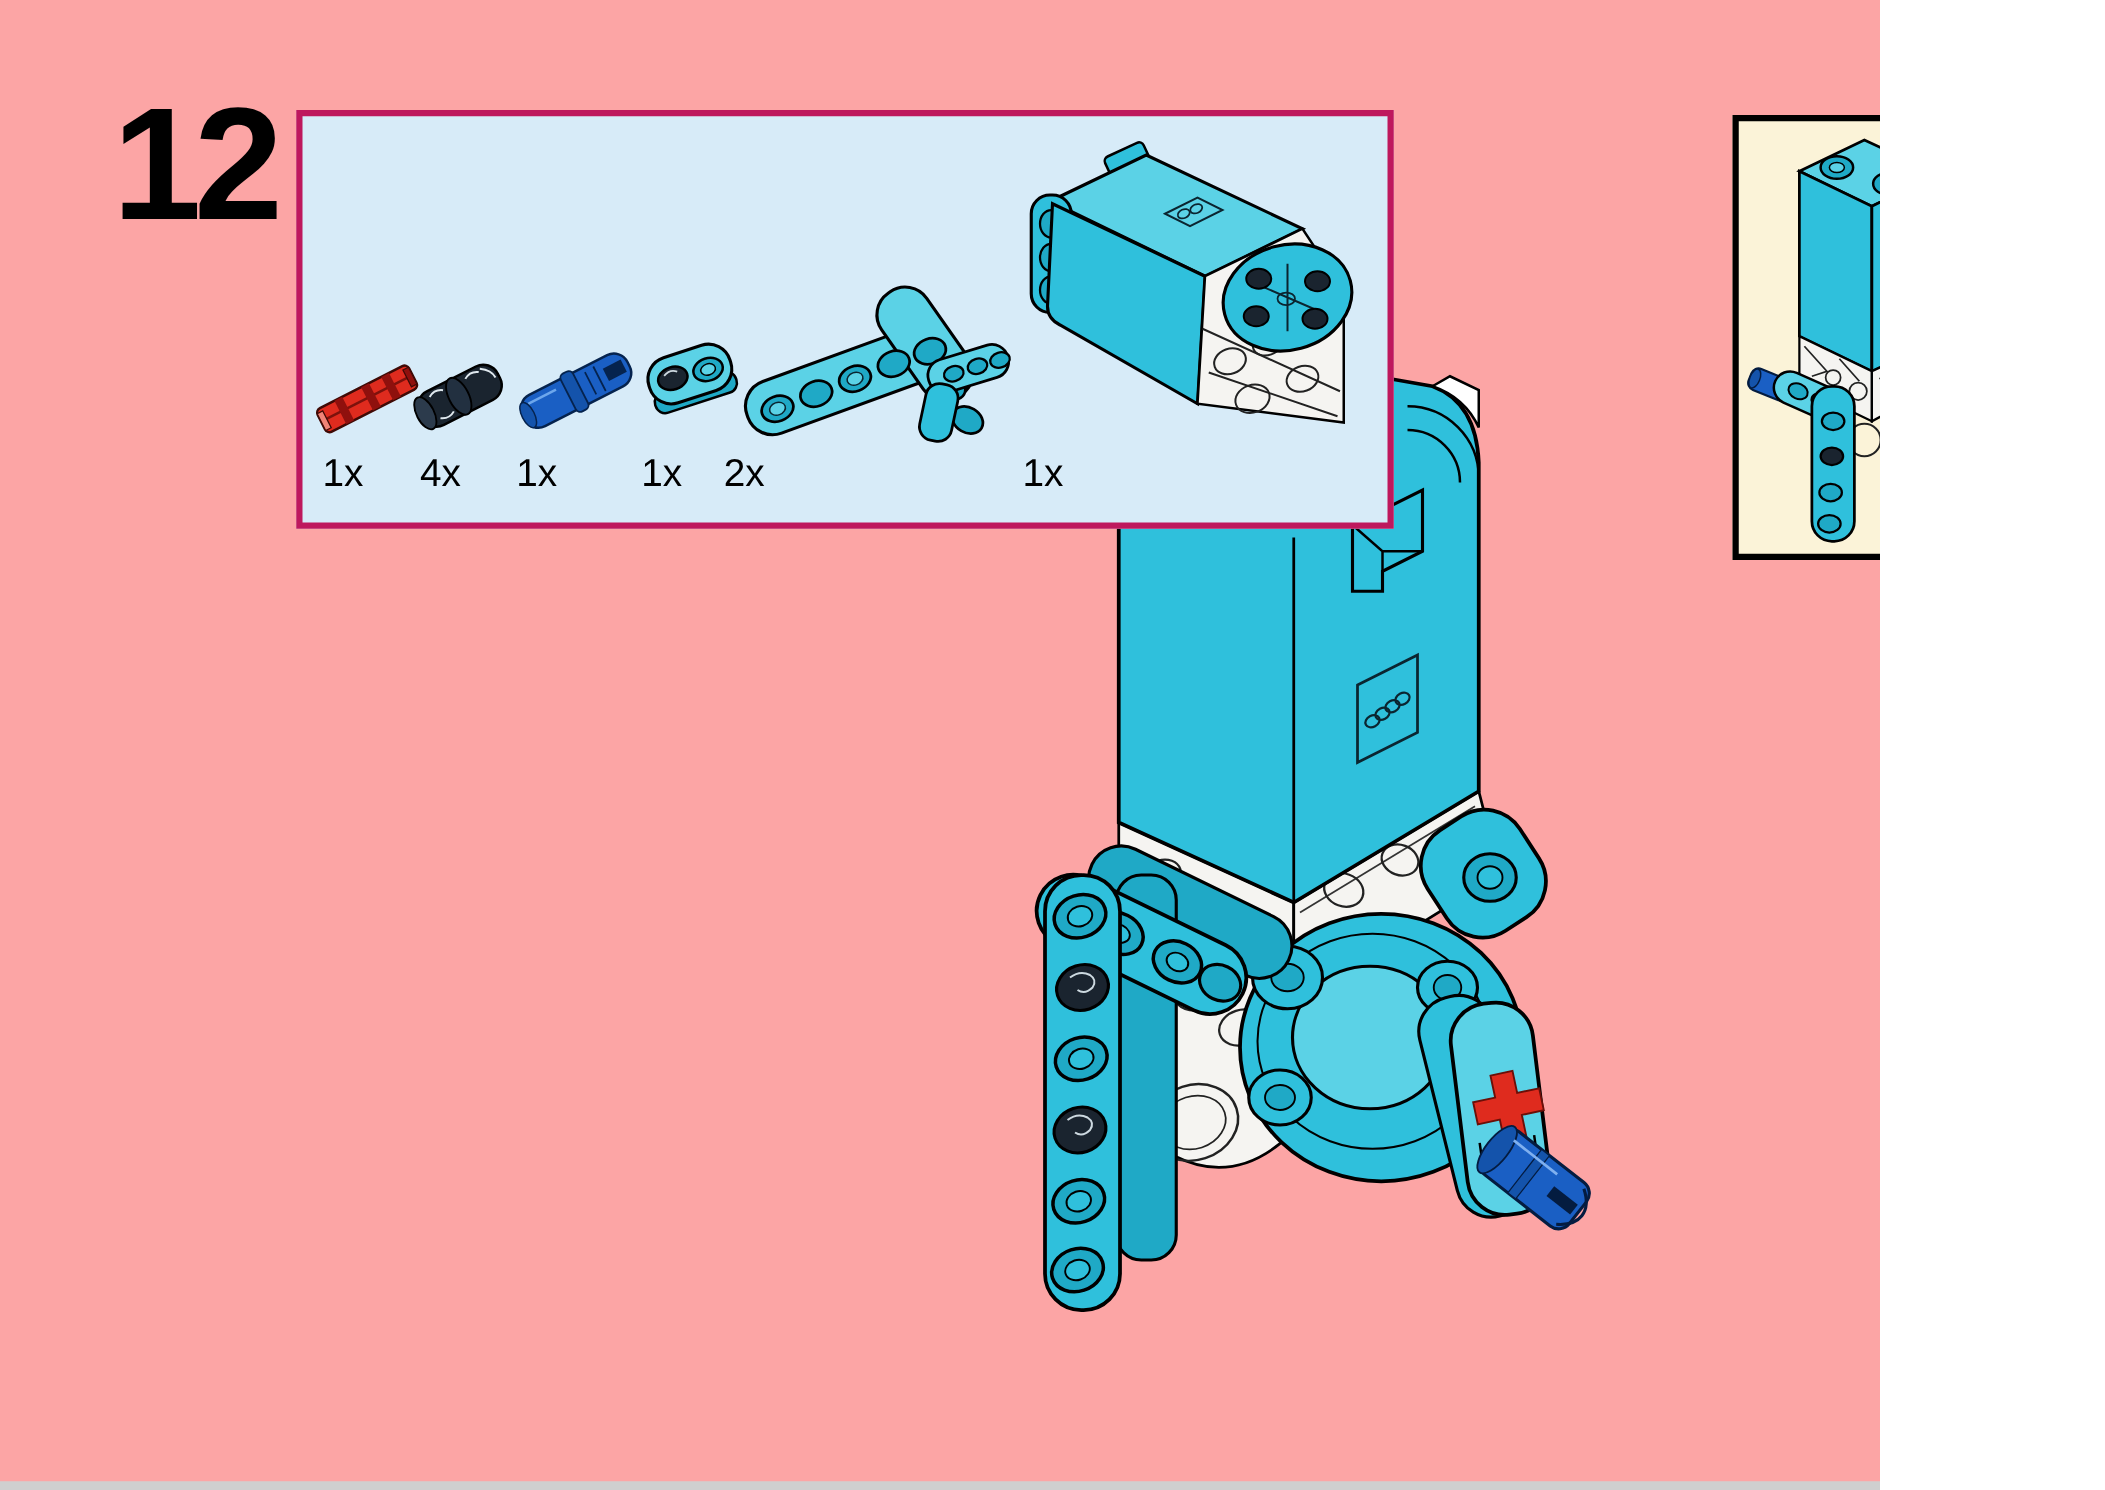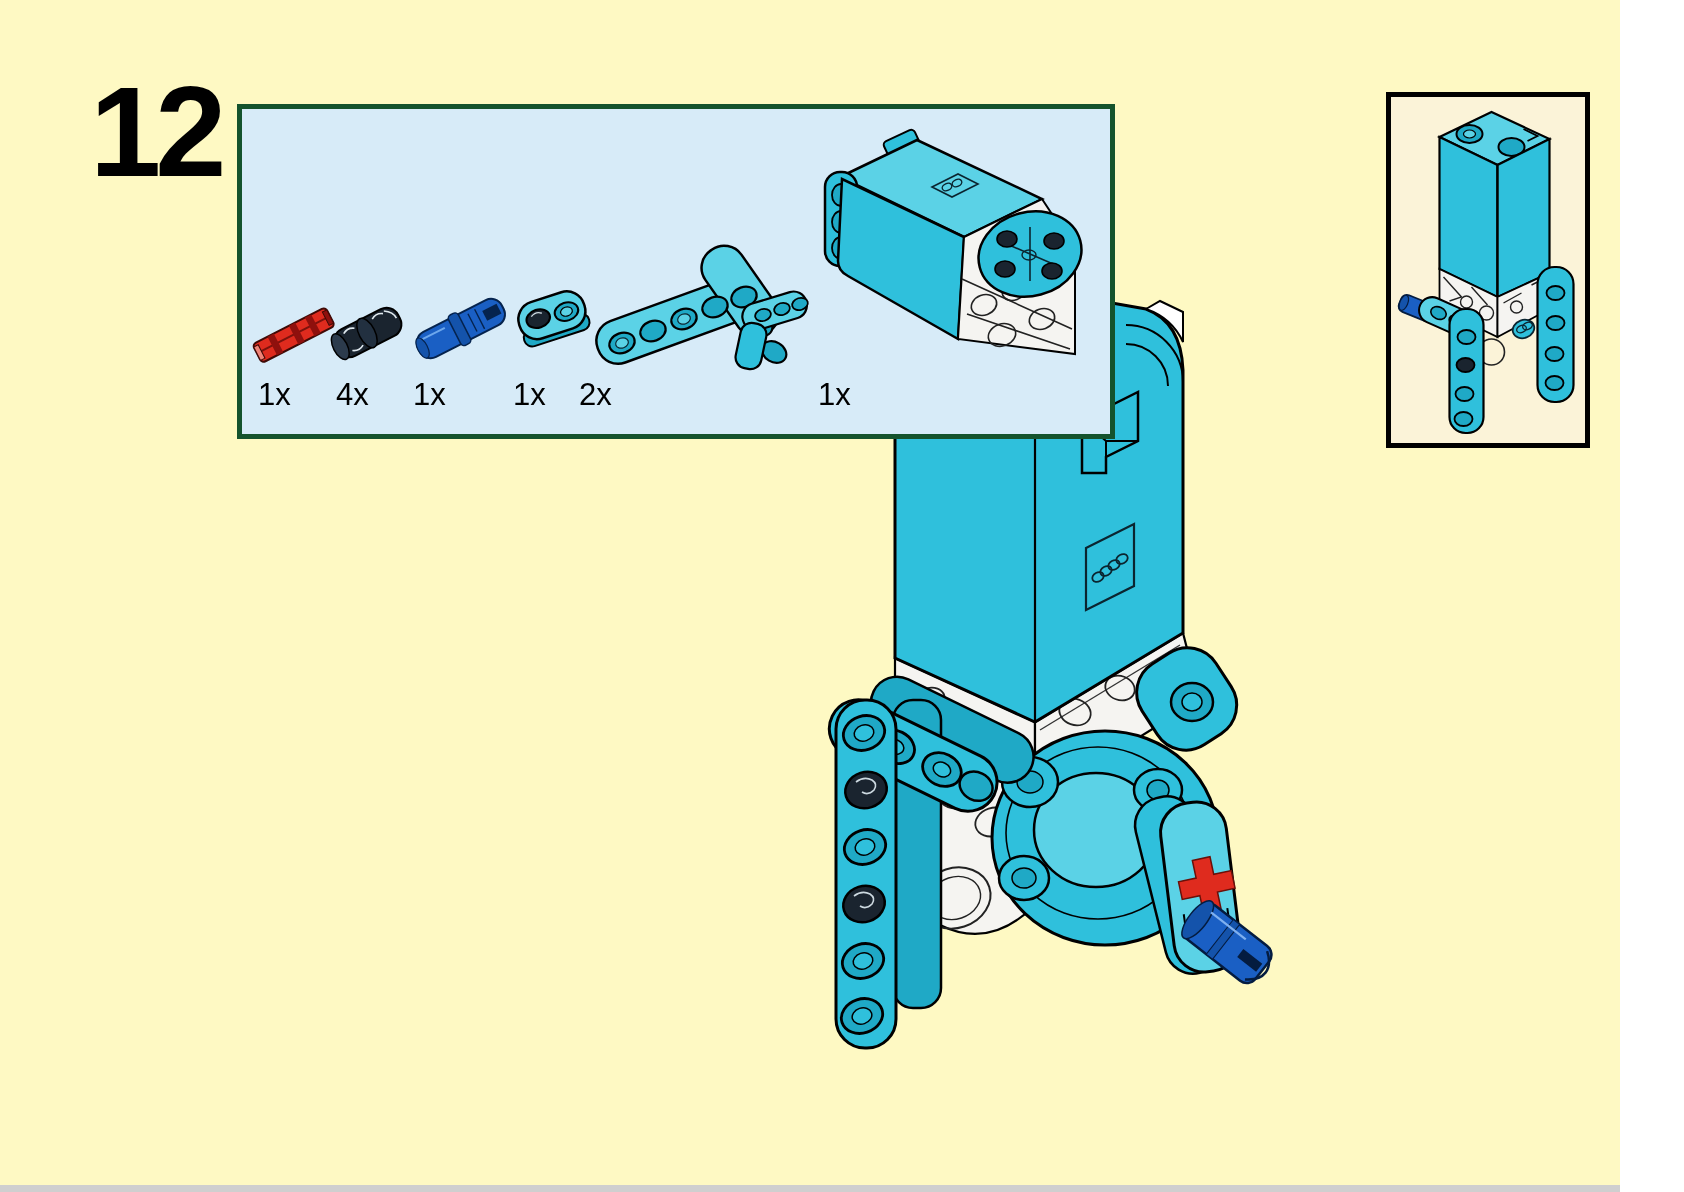--- a/index.html
+++ b/index.html
@@ -1,21 +1,21 @@
 <!DOCTYPE html>
 <html style="--azure: #2fc0dc; --azure-light: #5bd2e6; --azure-dark: #1fa9c6; --ghost: #f5f4f1; --blue: #1a5fc4; --red: #df2b1e; --black-part: #1a242f; --parts-bg: #d7ebf8; --preview-bg: #fbf3d8; --bar: #cfcfcf;"><head>
 <meta charset="utf-8">
 <style>
   html,body{margin:0;padding:0;background:#fff;}
-  .page{position:relative;width:1620px;height:1192px;background:#fef9c3;overflow:hidden;
+  .page{position:relative;width:1504px;height:1192px;background:#fca5a5;overflow:hidden;
         font-family:"Liberation Sans", sans-serif;}
   .step-number{position:absolute;left:90px;top:68px;font-size:128px;font-weight:700;
         letter-spacing:-6px;color:#000;line-height:1;}
-  .parts-panel{position:absolute;left:237px;top:104px;width:868px;height:325px;
-        border:5px solid #14532d;background:var(--parts-bg);z-index:3;}
+  .parts-panel{position:absolute;left:237px;top:88px;width:868px;height:325px;
+        border:5px solid #be185d;background:var(--parts-bg);z-index:3;}
   .parts-svg{position:absolute;left:0;top:0;}
   .qty-label{position:absolute;top:268px;font-size:31px;font-weight:500;color:#000;}
   .preview-panel{position:absolute;left:1386px;top:92px;width:194px;height:346px;
         border:5px solid #000;background:var(--preview-bg);z-index:3;}
   .main-illustration{position:absolute;left:740px;top:280px;width:560px;height:790px;z-index:1;}
   .bottom-bar{position:absolute;left:0;bottom:0;width:100%;height:7px;background:var(--bar);}
   
   .fa{fill:var(--azure);} .fal{fill:var(--azure-light);} .fad{fill:var(--azure-dark);}
   .fg{fill:var(--ghost);} .fb{fill:var(--blue);} .fr{fill:var(--red);}
   .fk{fill:var(--black-part);} .fw{fill:#fff;}

